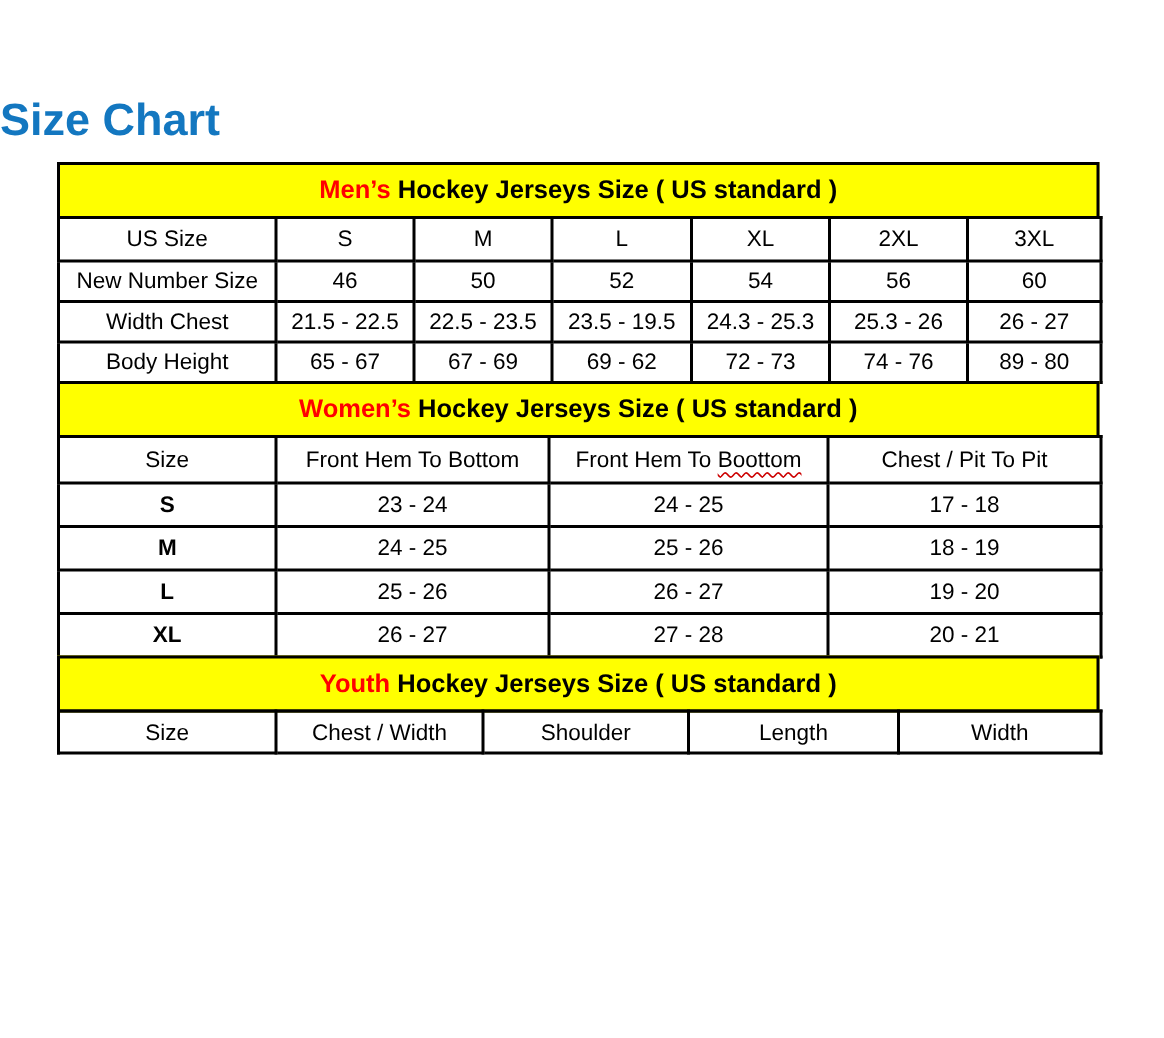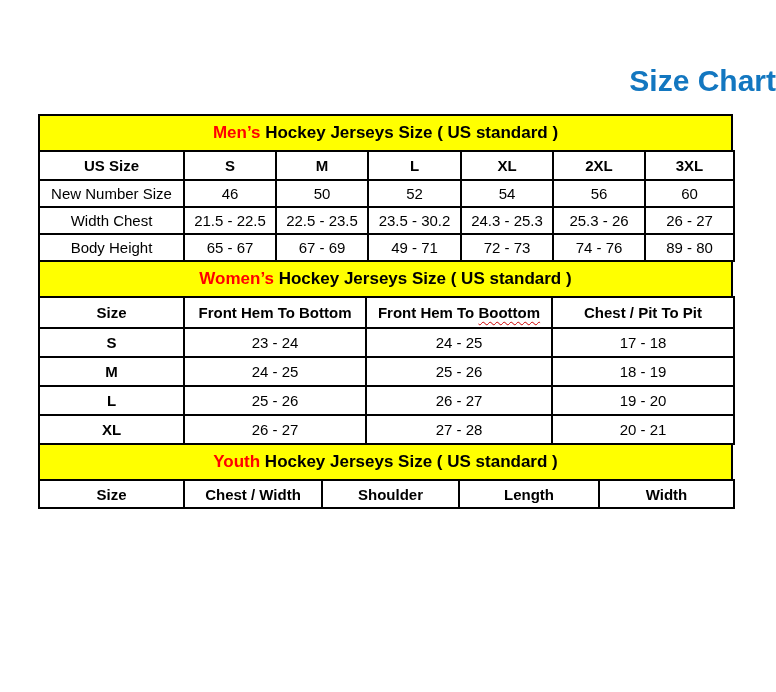--- a/index.html
+++ b/index.html
@@ -2,39 +2,39 @@
 <html><head>
 <meta charset="utf-8">
 <style>
   html,body{margin:0;padding:0;background:#ffffff;}
   body{
     width:776px;height:692px;position:relative;overflow:hidden;
     font-family:"Liberation Sans","DejaVu Sans",sans-serif;color:#000;
   }
   .page-title{
     margin:0;padding-top:64px;height:36px;
-    text-align:right;font-size:30px;font-weight:bold;
+    text-align:left;font-size:30px;font-weight:bold;
     color:#1377C0;letter-spacing:0px;
   }
-  .chart-wrap{position:absolute;left:38px;top:114px;width:695px;}
+  .chart-wrap{position:absolute;left:38px;top:108px;width:695px;}
   .band{
     box-sizing:border-box;border:2px solid #000;background:#FFFF00;
     height:38px;display:flex;align-items:center;justify-content:center;
     font-size:17px;font-weight:bold;white-space:pre;
   }
   .band .accent{color:#FF0000;}
   section + section .band{margin-top:-2px;}
   table{
     border-collapse:collapse;table-layout:fixed;width:695px;margin-top:-2px;
   }
   th,td{
     box-sizing:border-box;border:2px solid #000;text-align:center;
     vertical-align:middle;font-size:15px;padding:0 2px;overflow:hidden;
   }
-  th{font-weight:bold;}
+  th{font-weight:normal;}
   td{font-weight:normal;}
   td.rowlabel-bold{font-weight:bold;}
   .men th{height:29px;}
   .men td{height:27px;text-align:center;}
   .women th{height:31px;}
   .women td{height:29px;}
   .youth th{height:28px;}
   .youth td{height:31px;}
   .misspelled{
     text-decoration:underline wavy #CC0000;
@@ -78,30 +78,30 @@
         <td>50</td>
         <td>52</td>
         <td>54</td>
         <td>56</td>
         <td>60</td>
       </tr>
       <tr>
         <td>Width Chest</td>
         <td>21.5 - 22.5</td>
         <td>22.5 - 23.5</td>
-        <td>23.5 - 30.2</td>
+        <td>23.5 - 19.5</td>
         <td>24.3 - 25.3</td>
         <td>25.3 - 26</td>
         <td>26 - 27</td>
       </tr>
       <tr>
         <td>Body Height</td>
         <td>65 - 67</td>
         <td>67 - 69</td>
-        <td>49 - 71</td>
+        <td>69 - 62</td>
         <td>72 - 73</td>
         <td>74 - 76</td>
         <td>89 - 80</td>
       </tr>
     </tbody>
       </table>
   </section>
 
   <section>
     <div class="band"><span class="accent">Women’s</span><span> Hockey Jerseys Size ( US standard )</span></div>

